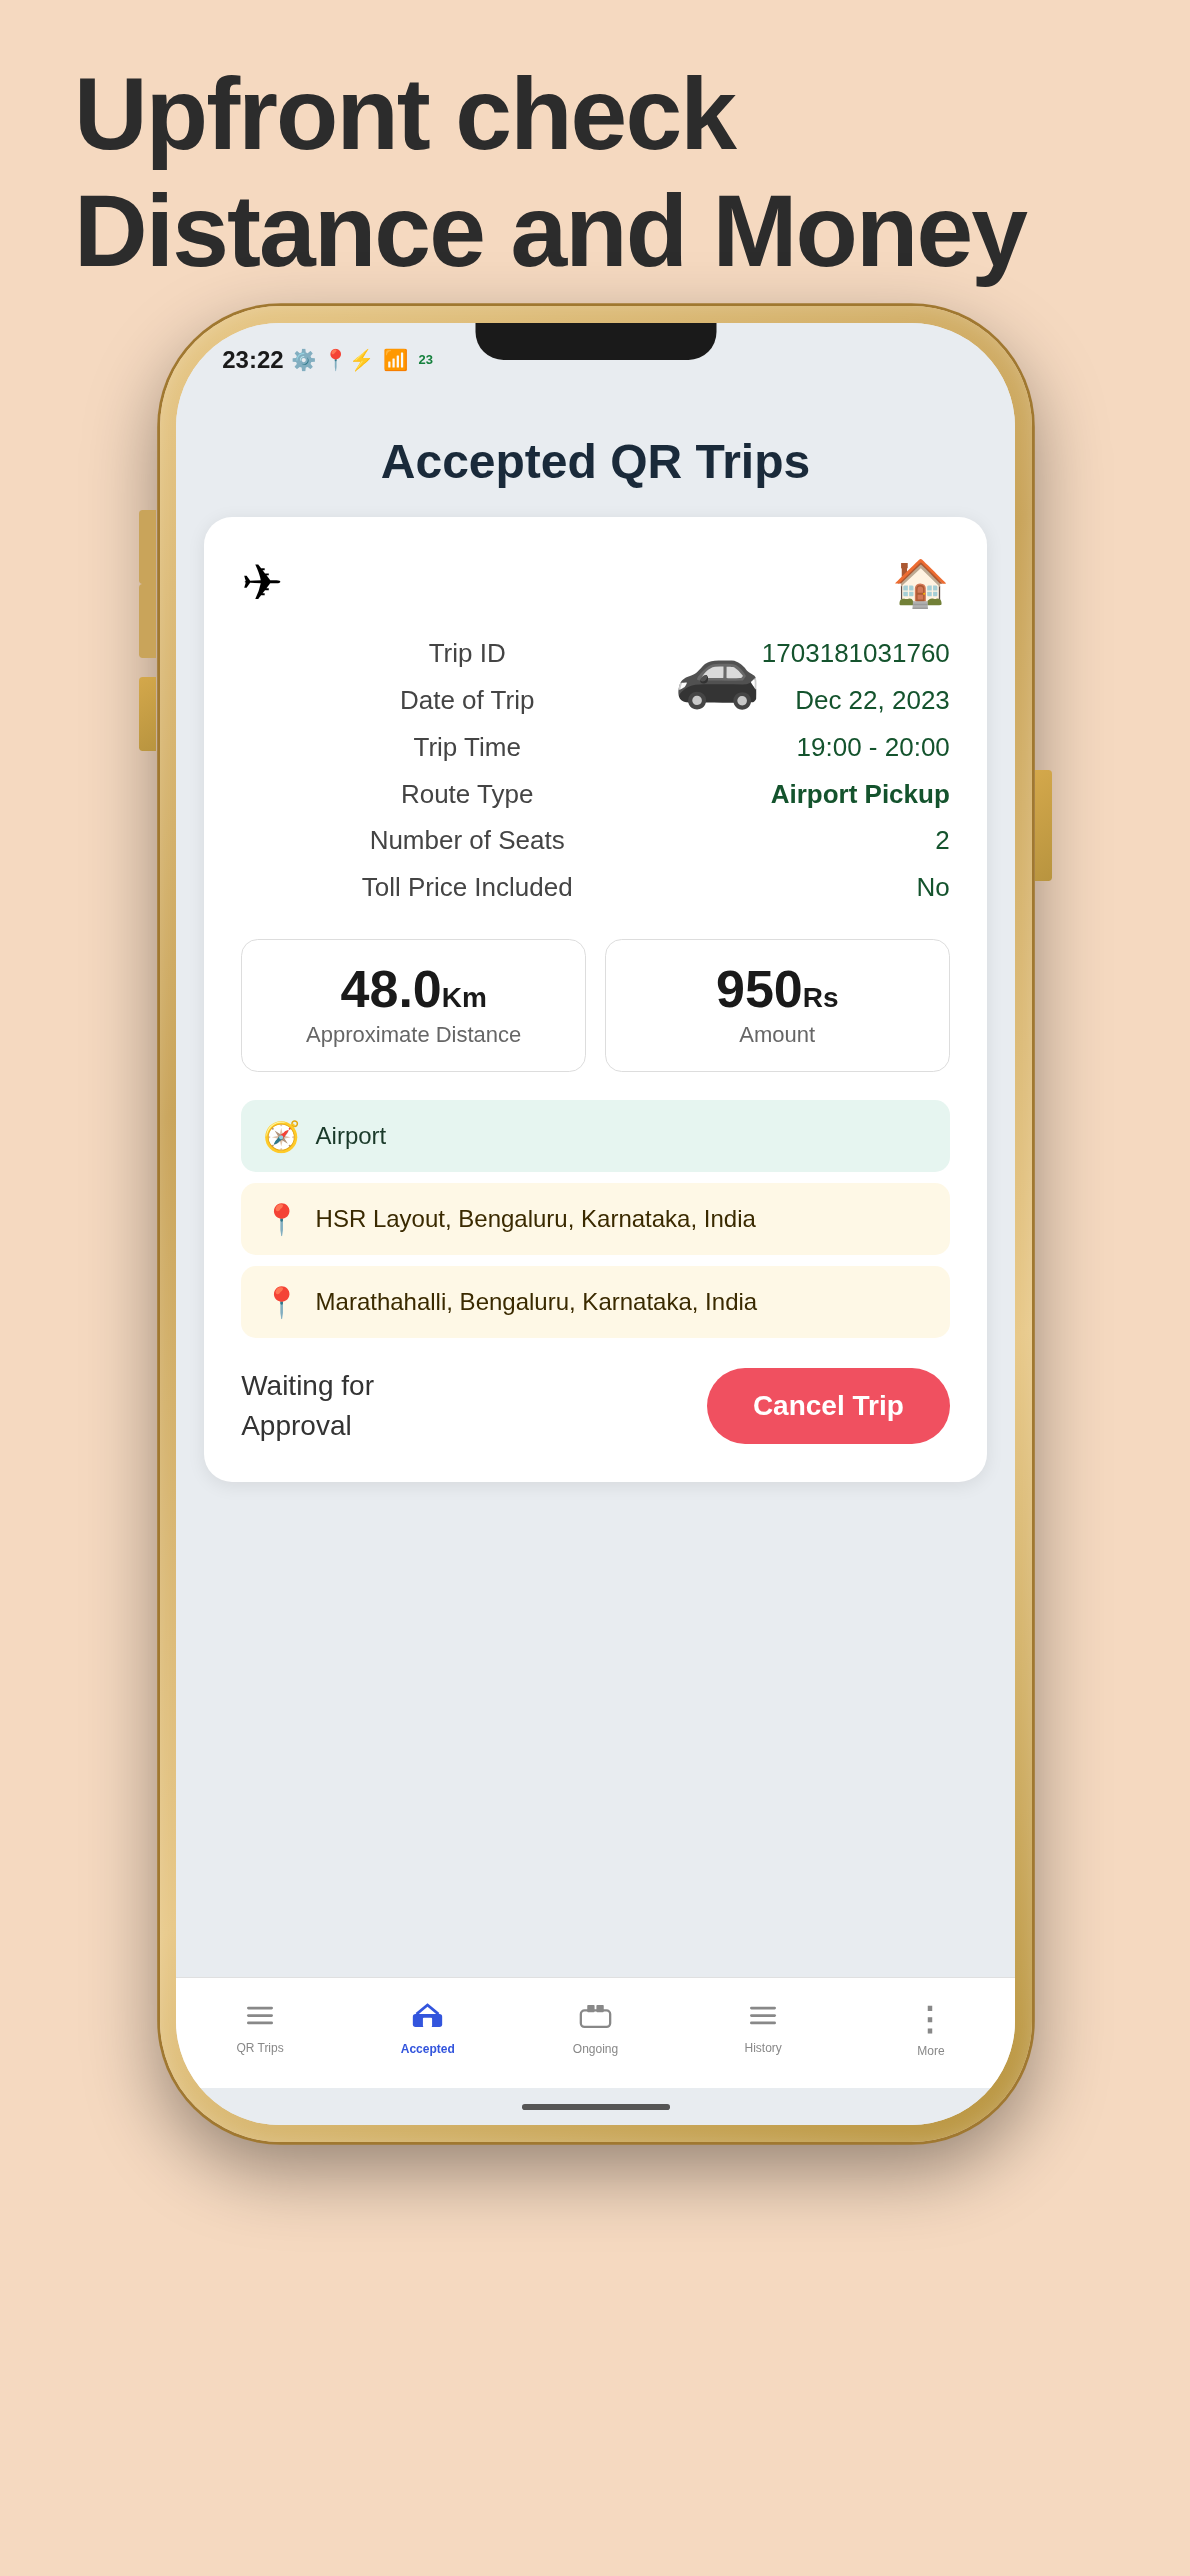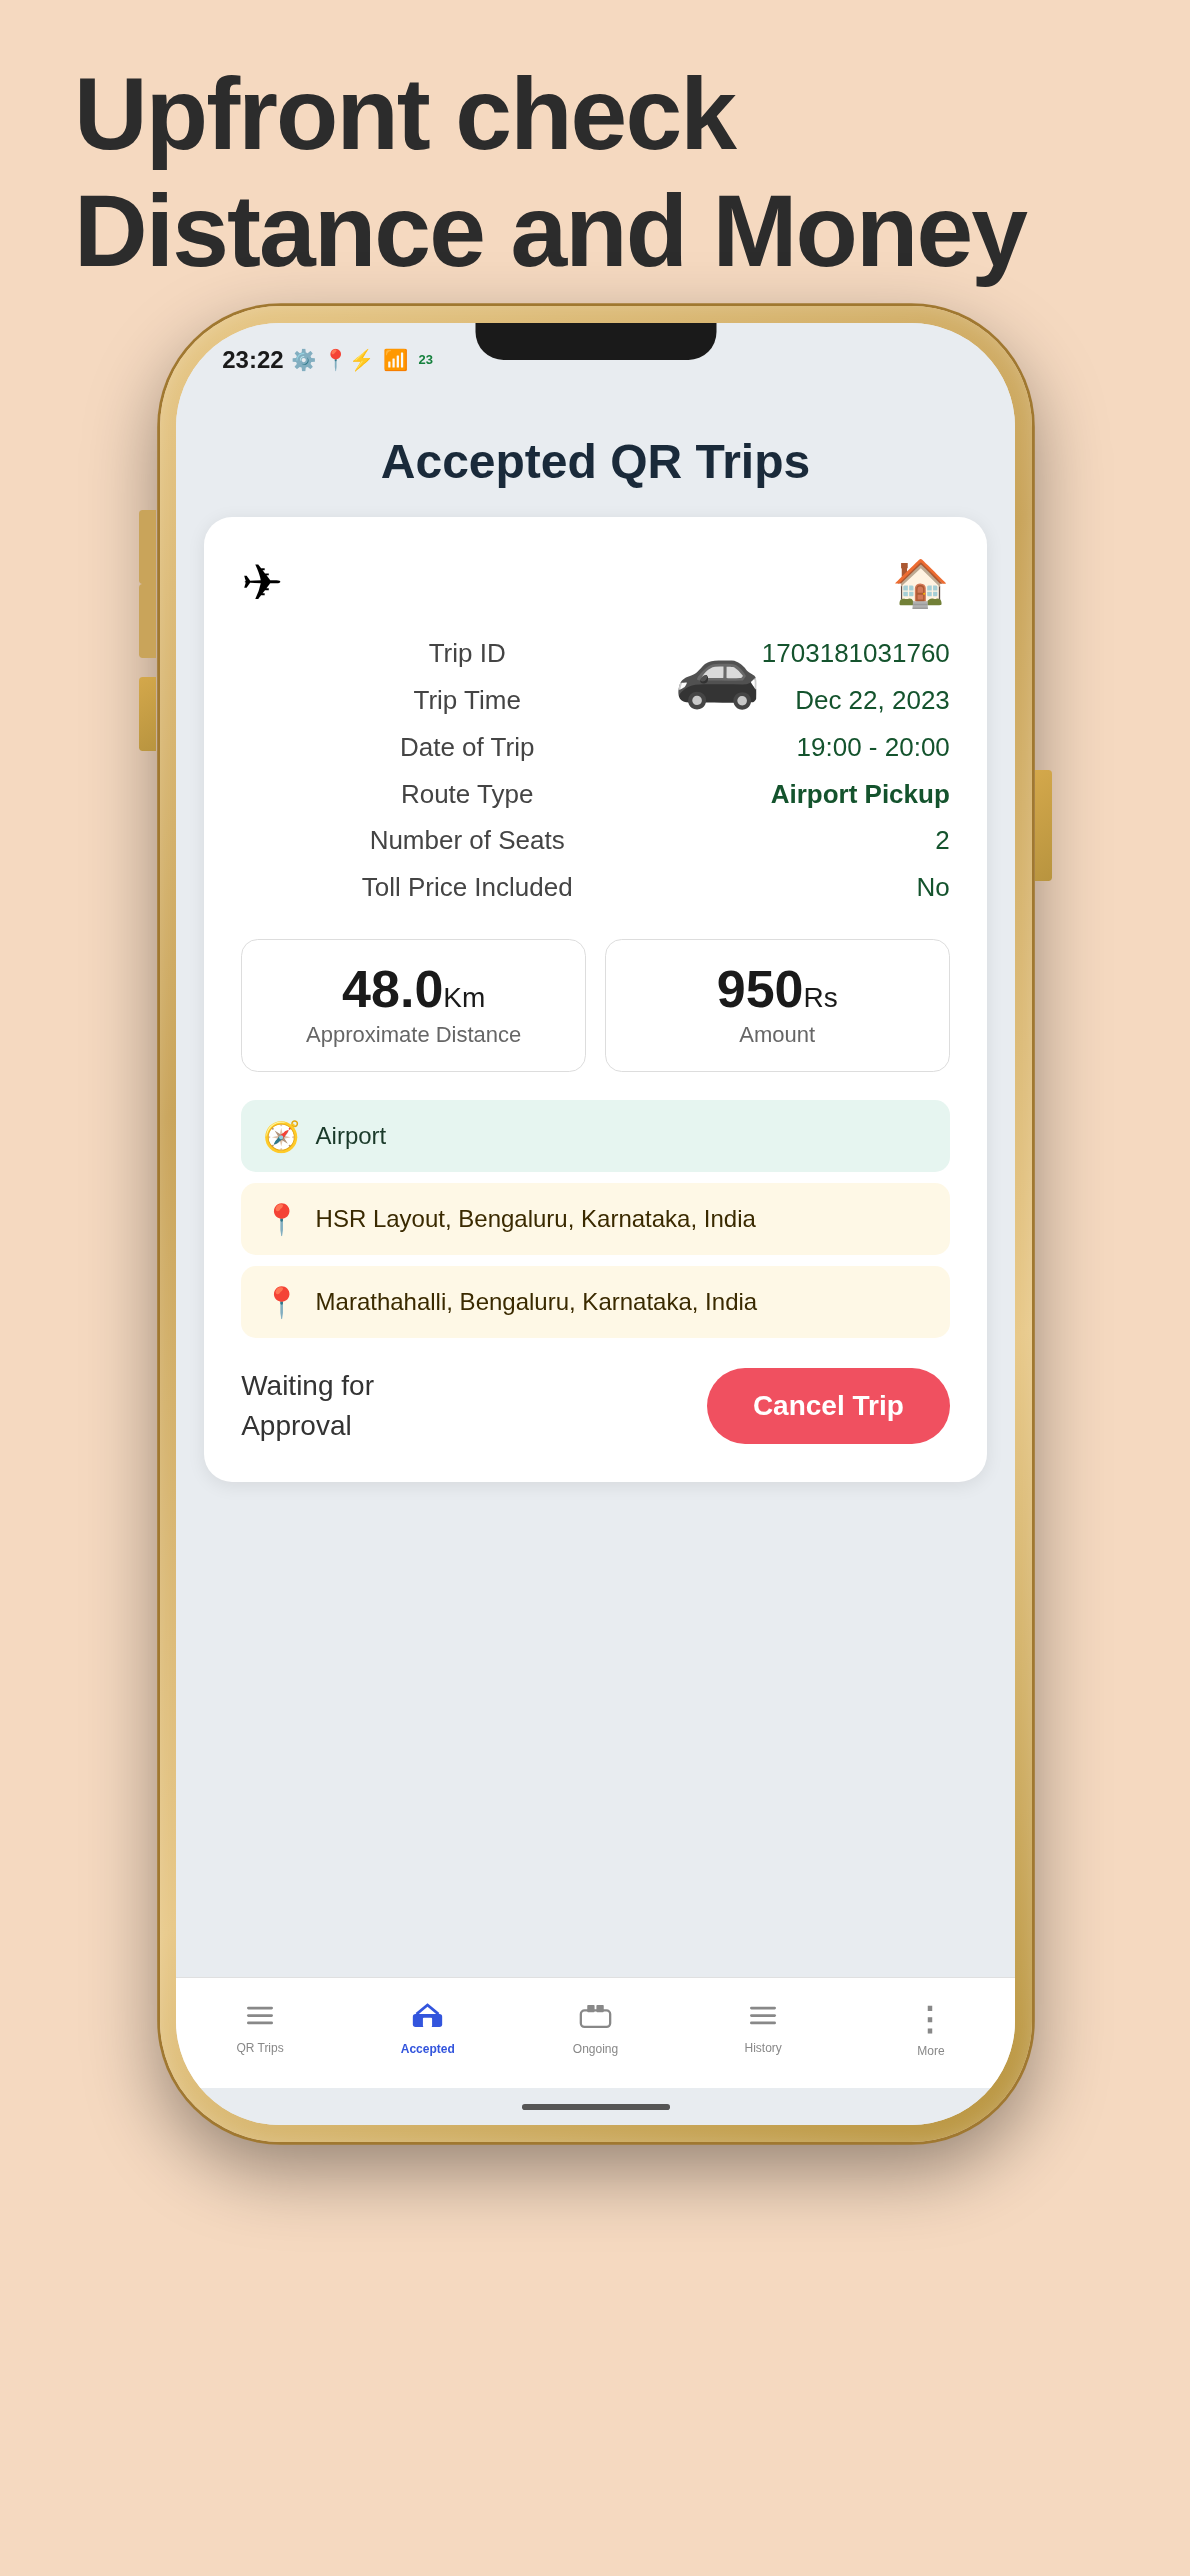--- a/index.html
+++ b/index.html
@@ -219,21 +219,21 @@
 
     .stat-value {
       font-size: 52px;
       font-weight: 800;
       color: #1a1a1a;
       line-height: 1;
     }
 
     .stat-unit {
       font-size: 28px;
-      font-weight: 400;
+      font-weight: 700;
       color: #1a1a1a;
     }
 
     .stat-label {
       font-size: 22px;
       color: #666;
       margin-top: 7.4px;
       text-align: center;
     }
 
@@ -378,22 +378,22 @@
         <div class="trip-card">
 
           <div class="route-icons-row">
             <div class="route-icon">✈</div>
             <div class="route-icon" style="font-size:46px;">🏠</div>
           </div>
 
           <div class="trip-info-row">
             <div class="trip-labels">
               <div>Trip ID</div>
+              <div>Date of Trip</div>
               <div>Trip Time</div>
-              <div>Date of Trip</div>
               <div>Route Type</div>
               <div>Number of Seats</div>
               <div>Toll Price Included</div>
             </div>
             <div class="car-image">
               <span style="font-size:70px; filter: grayscale(1);">🚗</span>
             </div>
             <div class="trip-values">
               <div>1703181031760</div>
               <div>Dec 22, 2023</div>

